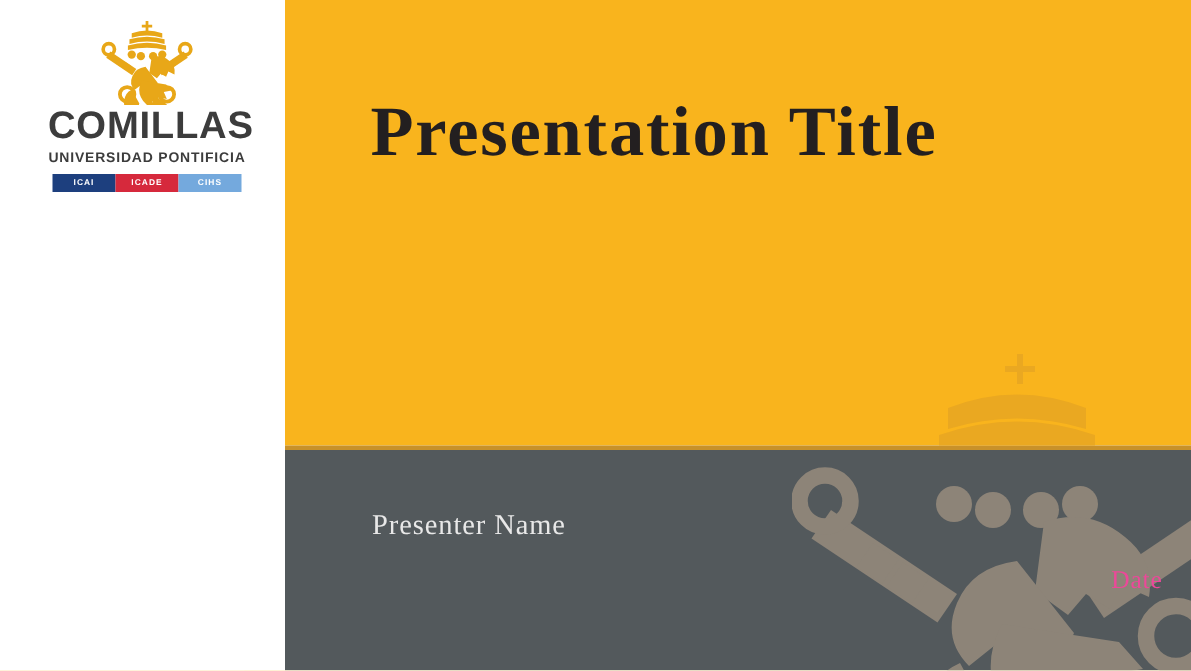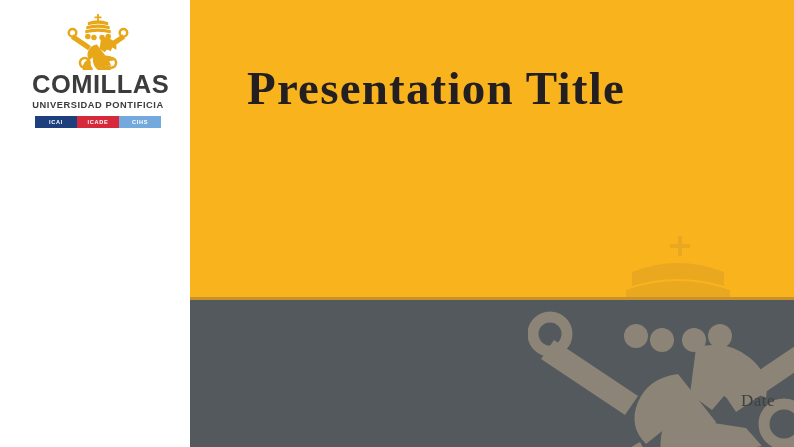--- a/index.html
+++ b/index.html
@@ -174,25 +174,25 @@
     font-size: 19px;
     letter-spacing: 0.6px;
     color: #e8e8e8;
     white-space: nowrap;
     z-index: 6;
   }
 
   .date-text {
     position: absolute;
     right: 19px;
-    top: 391px;
+    top: 377px;
     font-family: "Liberation Serif", serif;
     font-size: 17px;
     letter-spacing: 0.5px;
-    color: #404040;
+    color: #ec4899;
     white-space: nowrap;
     z-index: 6;
   }
 </style>
 </head>
 <body>
 
 <div class="slide">
 
   <div class="content-region">
@@ -253,20 +253,21 @@
           <path d="M140 188 q-14 26 -2 52 q12 26 42 34 l-6 -24 24 10 -4 -22 26 6 -10 -22 24 -4 -16 -18 z"></path>
           <path d="M112 214 q-22 10 -24 34 q-2 24 18 34 l10 -18 12 14 8 -20 z"></path>
           <path d="M176 236 q34 8 48 34 q14 26 4 52 l-20 -14 -6 20 -18 -16 -12 18 -14 -22 z"></path>
           <path d="M130 268 q-16 22 -8 48 q8 26 34 36 l-2 -24 20 14 0 -24 22 10 -10 -24 z"></path>
         </g>
       </svg>
     </div>
 
     <div class="title-text">Presentation Title</div>
 
+    <div class="presenter-text">Presenter Name</div>
 
     <div class="date-text">Date</div>
   </div>
 
   <div class="left-rail">
 
     <div class="logo-block">
 
       <svg class="crest-mark" viewBox="0 0 120 110">
         <g fill="#e8a718">

